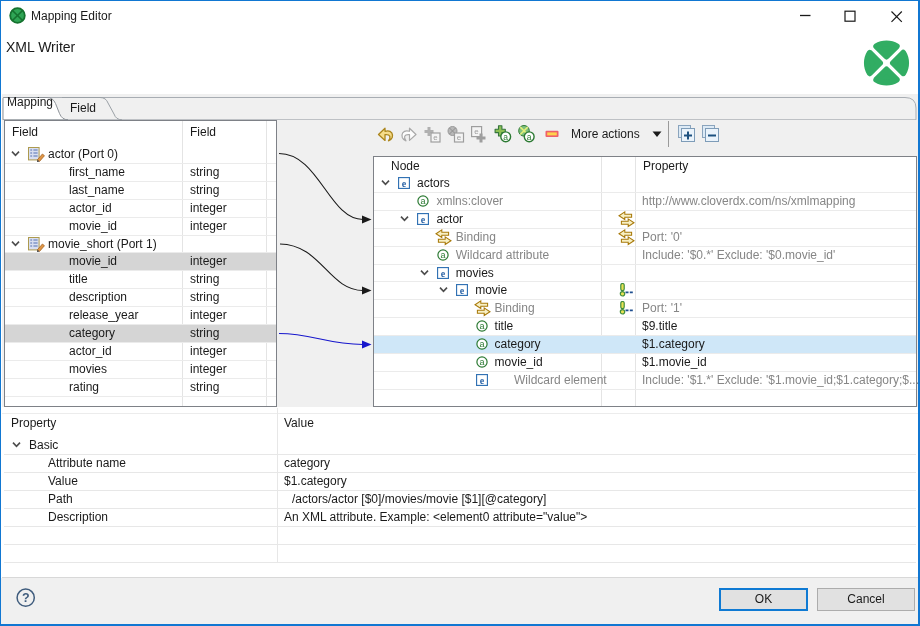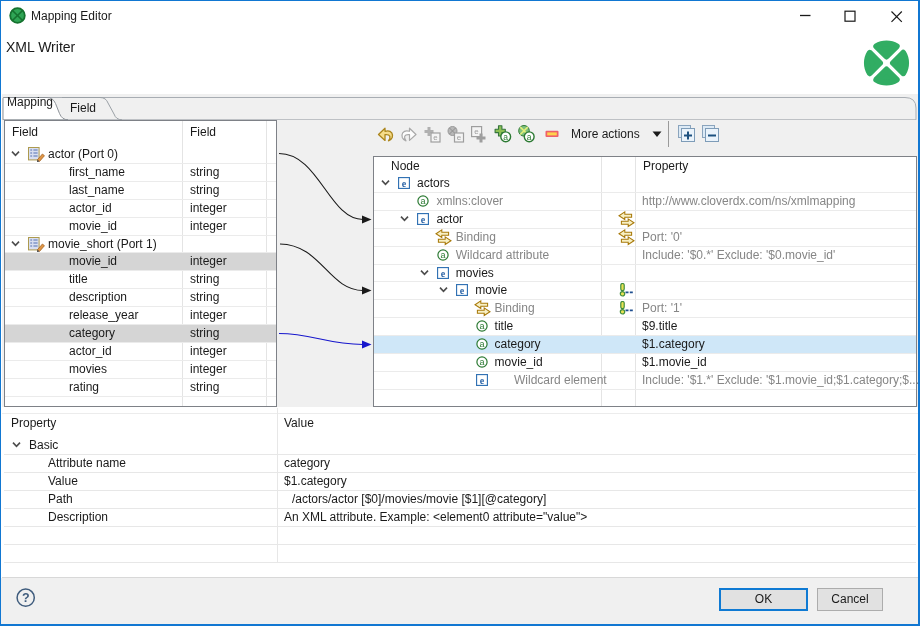--- a/index.html
+++ b/index.html
@@ -300,12 +300,12 @@
 <div class="abs" style="left:4px;top:544px;width:912px;height:1px;background:#e7e7e7"></div>
 <div class="abs" style="left:4px;top:562px;width:912px;height:1px;background:#e7e7e7"></div>
 <div class="abs" style="left:277px;top:408px;width:1px;height:154px;background:#e7e7e7"></div>
 <div class="abs" style="left:2px;top:577px;width:916px;height:1px;background:#d8d8d8"></div>
 <div class="abs" style="left:1px;top:578px;width:917px;height:46px;background:#f0f0f0"></div>
 <svg class="abs" style="left:16px;top:588px" width="20" height="20">
     <circle cx="9.7" cy="9.7" r="8.6" fill="none" stroke="#3f5c7d" stroke-width="1.5"></circle>
     <text x="9.7" y="14.2" font-size="12.5" font-weight="bold" fill="#3f5c7d" text-anchor="middle">?</text>
   </svg>
 <div class="abs" style="left:719px;top:588px;width:89px;height:23px;background:#e1e1e1;border:2px solid #0f7ad3;box-sizing:border-box;text-align:center;line-height:19px">OK</div>
-<div class="abs" style="left:817px;top:588px;width:66px;height:23px;background:#e1e1e1;border:1px solid #acacac;box-sizing:border-box;text-align:center;line-height:21px">Cancel</div>
+<div class="abs" style="left:817px;top:588px;width:98px;height:23px;background:#e1e1e1;border:1px solid #acacac;box-sizing:border-box;text-align:center;line-height:21px">Cancel</div>
 </body></html>

